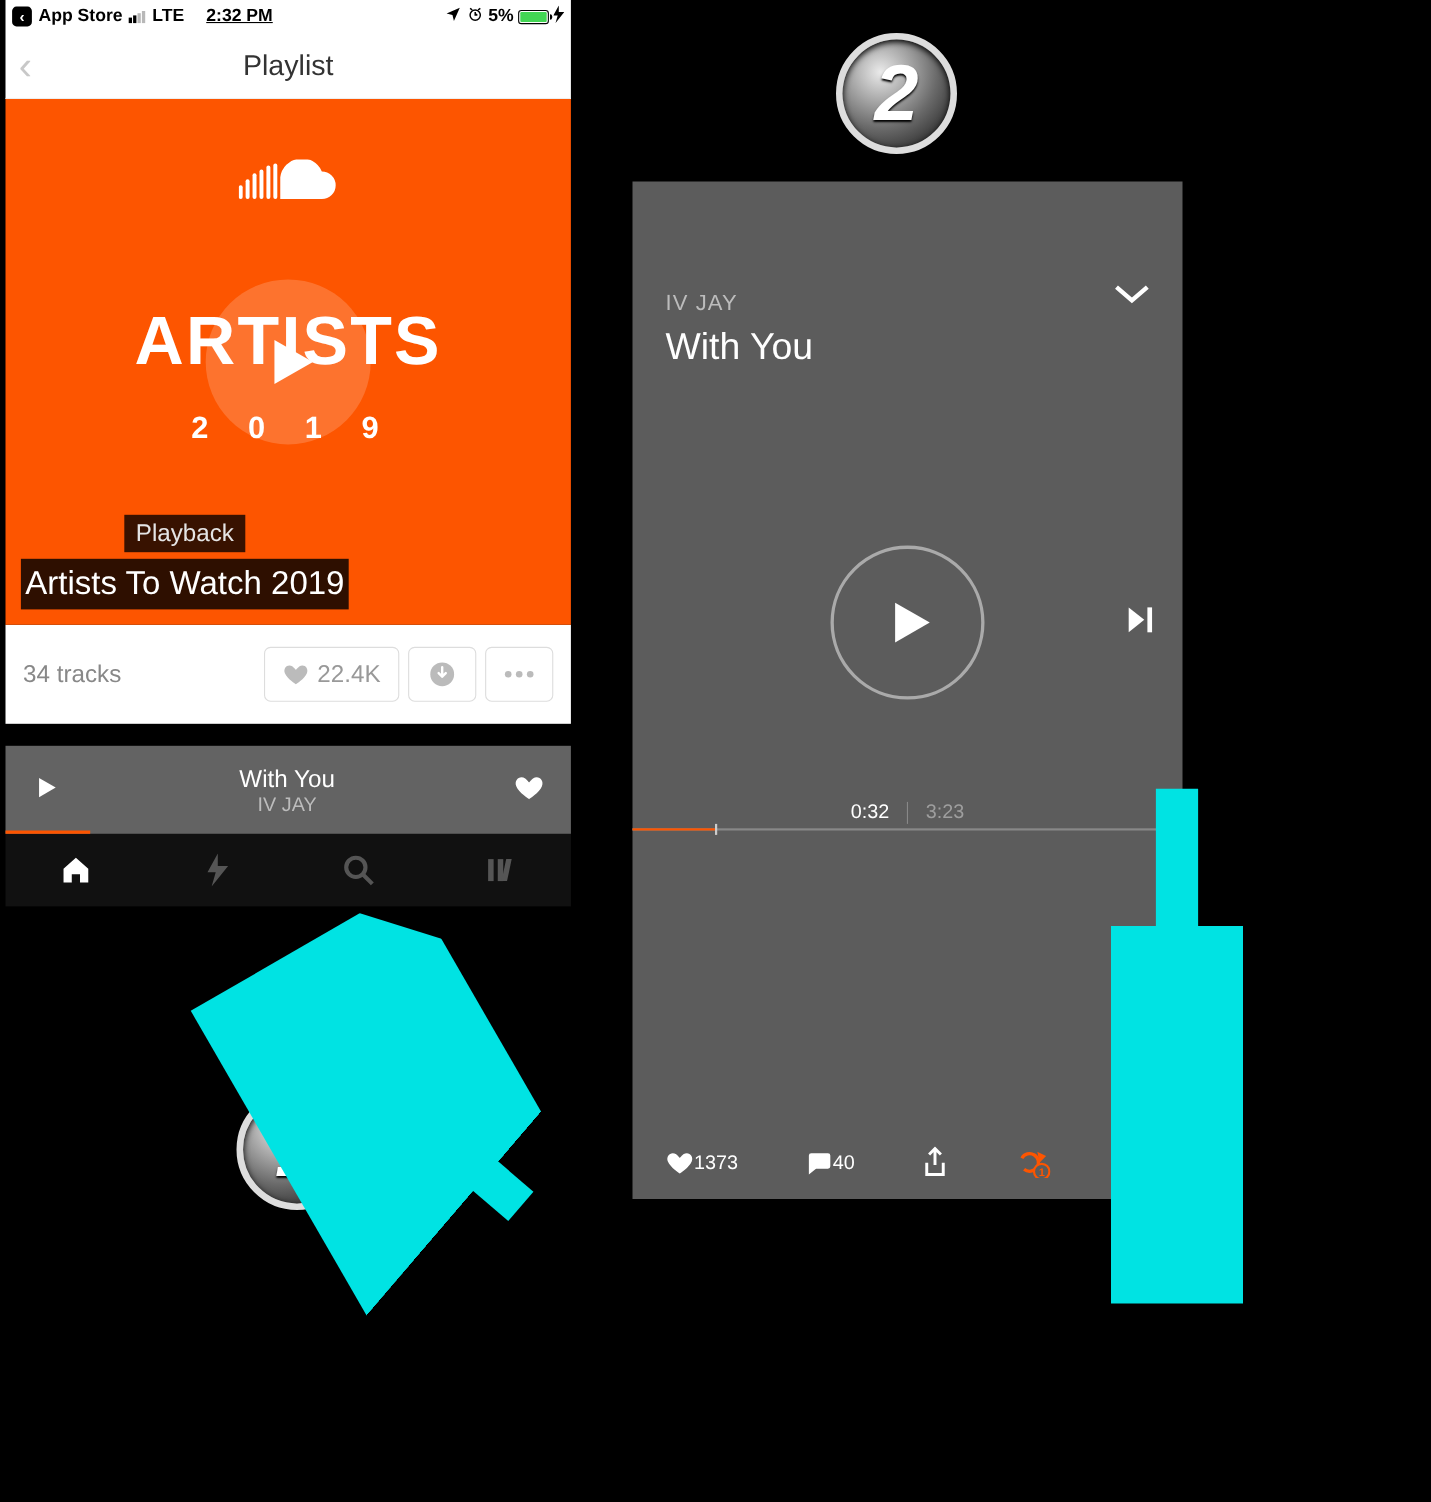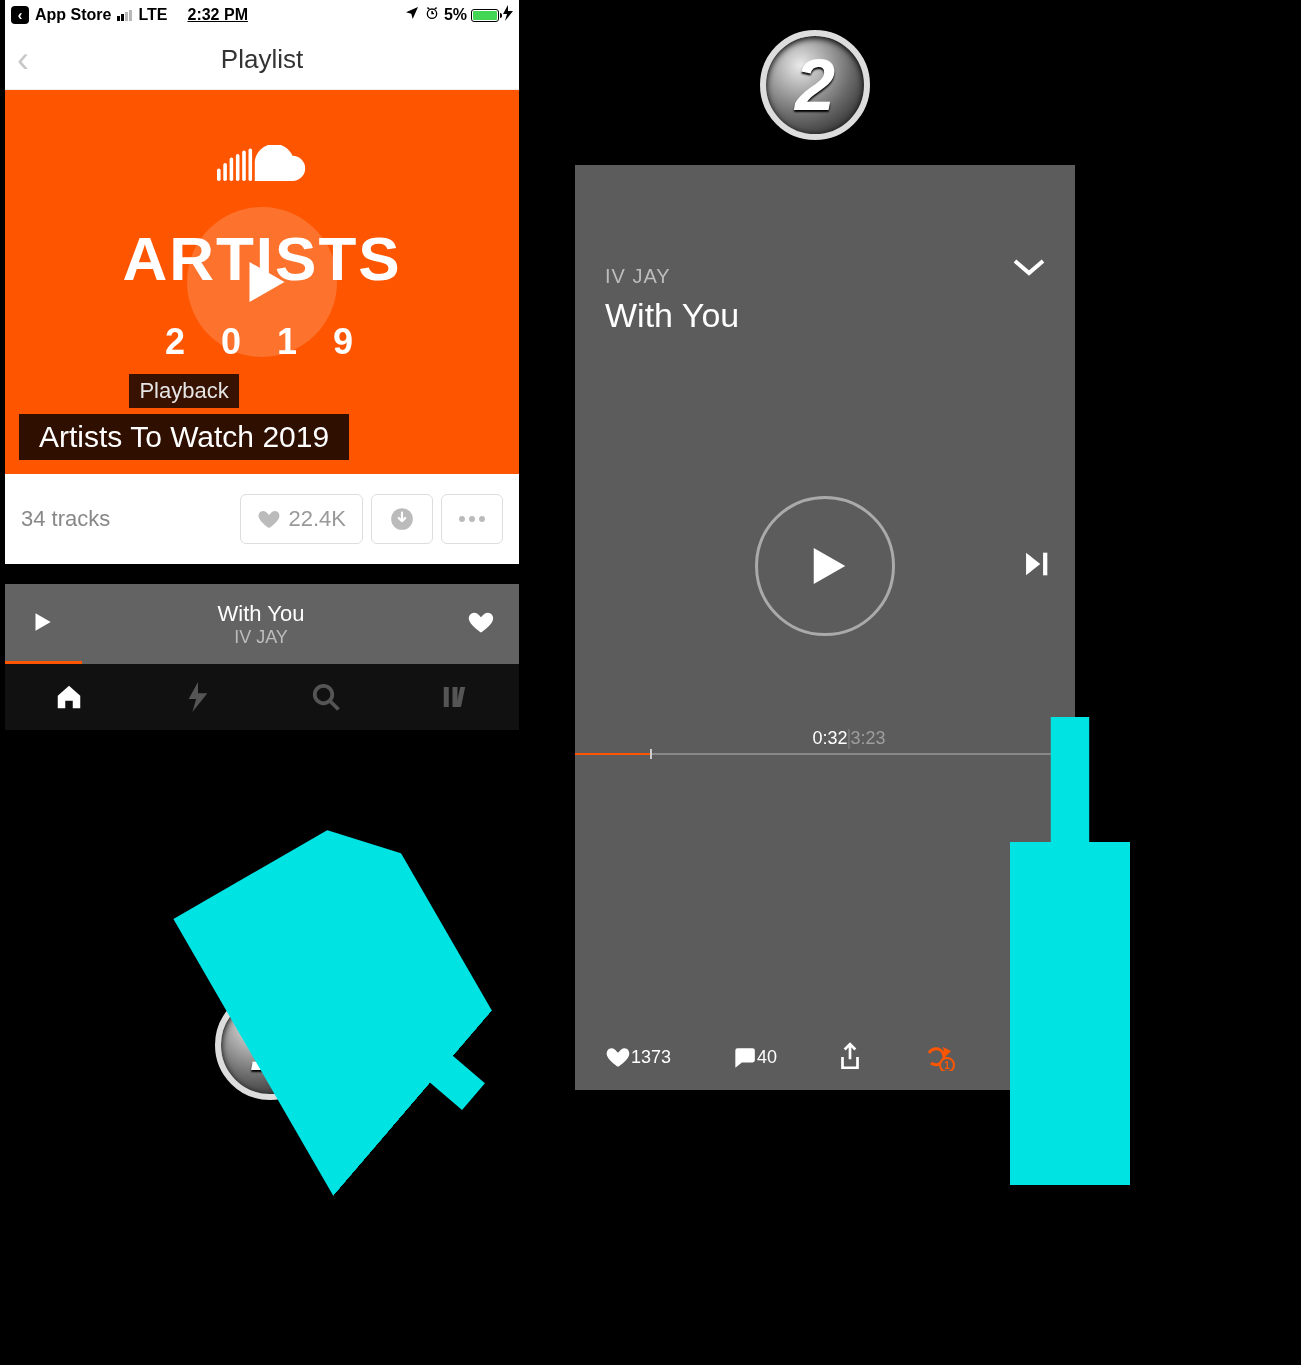--- a/index.html
+++ b/index.html
@@ -48,48 +48,48 @@
   .battery::after{ content:""; position:absolute; right:-4px; top:3px; width:2px; height:5px; background:#000; border-radius:0 2px 2px 0;}
   .battery-fill{ background:#42d654; height:100%; border-radius:1px;}
   .navheader {
     height: 60px; background:#fff; display:flex; align-items:center;
     font-size:26px; color:#333; font-weight:400;
     position:relative; border-bottom:1px solid #eee;
   }
   .navheader .back-chevron{ position:absolute; left:12px; font-size:36px; color:#c8c8c8; font-weight:300;}
   .navheader .title{ flex:1; text-align:center;}
   .cover {
-    height:384px; background:#fd5500; color:#fff; position:relative;
+    height:478px; background:#fd5500; color:#fff; position:relative;
     display:flex; flex-direction:column; align-items:center; justify-content:center;
     text-align:center; overflow:hidden;
   }
   .sc-cloud {
     width:90px; height:44px; position:absolute; top:55px; left:50%; transform:translateX(-50%);
   }
   .cover .bigplay {
     position:absolute; top:50%; left:50%; width:150px; height:150px;
     transform:translate(-50%,-50%); border-radius:50%;
     background:rgba(255,255,255,0.18);
     display:flex; align-items:center; justify-content:center;
   }
   .cover .headline {
     font-size:62px; font-weight:800; letter-spacing:2px;
     line-height:1.05; margin-top:25px;
   }
   .cover .year {
-    font-size:36px; font-weight:600; letter-spacing:36px; margin-top:30px; margin-left:30px;
+    font-size:28px; font-weight:600; letter-spacing:36px; margin-top:30px; margin-left:30px;
   }
   .cover .labels { position:absolute; left:14px; bottom:14px; text-align:center;}
   .cover .label-small {
     background:rgba(0,0,0,0.78); color:#e5e5e5; font-size:22px;
     padding:4px 10px; display:inline-block;
   }
   .cover .label-big {
     background:rgba(0,0,0,0.82); color:#fff; font-size:30px;
-    padding:6px 20px; display:inline-block; margin-top:6px;
+    padding:6px 4px; display:inline-block; margin-top:6px;
   }
   .statsrow {
     height:90px; background:#fff; display:flex; align-items:center;
     padding:0 16px; gap:8px; color:#888;
   }
   .statsrow .tracks { flex:1; font-size:22px; font-weight:300;}
   .pillbtn {
     height:50px; border:1px solid #ddd; border-radius:6px; background:#fff;
     display:flex; align-items:center; justify-content:center; gap:8px;
     color:#999; font-size:22px; padding:0 16px;
@@ -124,21 +124,21 @@
     width:140px; height:140px; border:3px solid #aaa; border-radius:50%;
     display:flex; align-items:center; justify-content:center;
   }
   .np-next{ position:absolute; right:22px; top:55%; transform:translateY(-50%); color:#fff;}
   .np-progress{
     position:absolute; left:0; right:0; bottom:0;
   }
   .np-progress .bar{ height:2px; background:#888; position:relative;}
   .np-progress .bar .fill{ position:absolute; left:0; top:0; height:100%; width:15%; background:#fd5500;}
   .np-progress .bar .marker{ position:absolute; left:15%; top:-4px; width:2px; height:10px; background:#ccc;}
-  .np-times{ position:absolute; left:50%; transform:translateX(-50%); bottom:6px; font-size:18px; color:#fff; display:flex; gap:1px; align-items:center;margin-left:24px;}
+  .np-times{ position:absolute; left:50%; transform:translateX(-50%); bottom:6px; font-size:18px; color:#fff; display:flex; gap:16px; align-items:center;}
   .np-times .dur{ color:#9e9e9e;}
   .np-times .sep{ width:1px; height:20px; background:#888;}
   .np-bottom{
     position:absolute; left:0; right:0; bottom:18px;
     display:flex; align-items:center; justify-content:space-around;
     color:#fff; font-size:18px;
   }
   .np-bottom .seg{ display:flex; align-items:center; gap:0;}
   .np-bottom .repeat{ color:#fd5500;}
   

